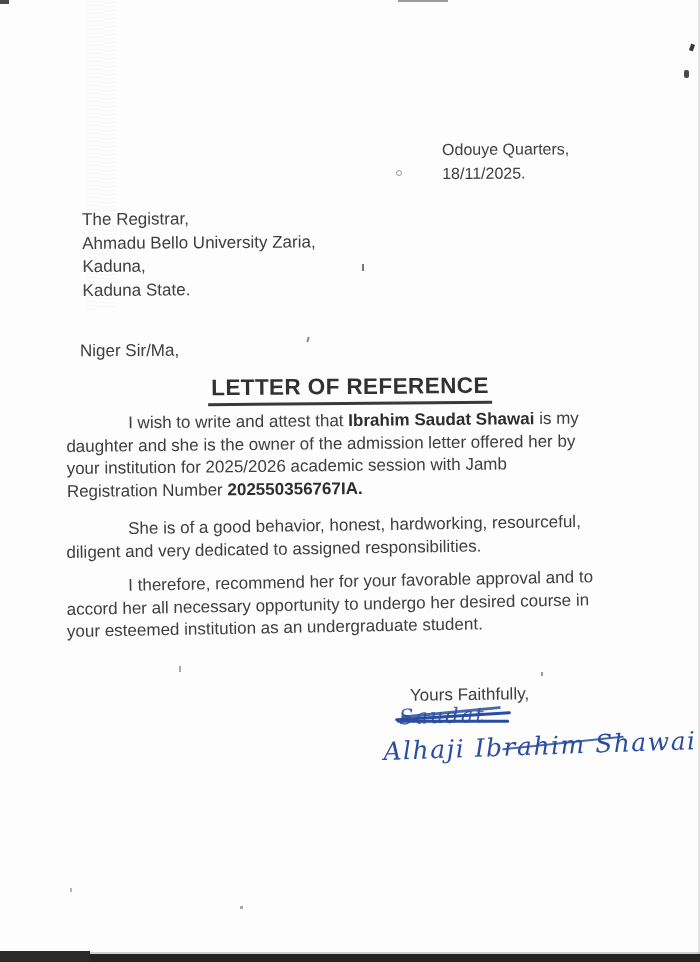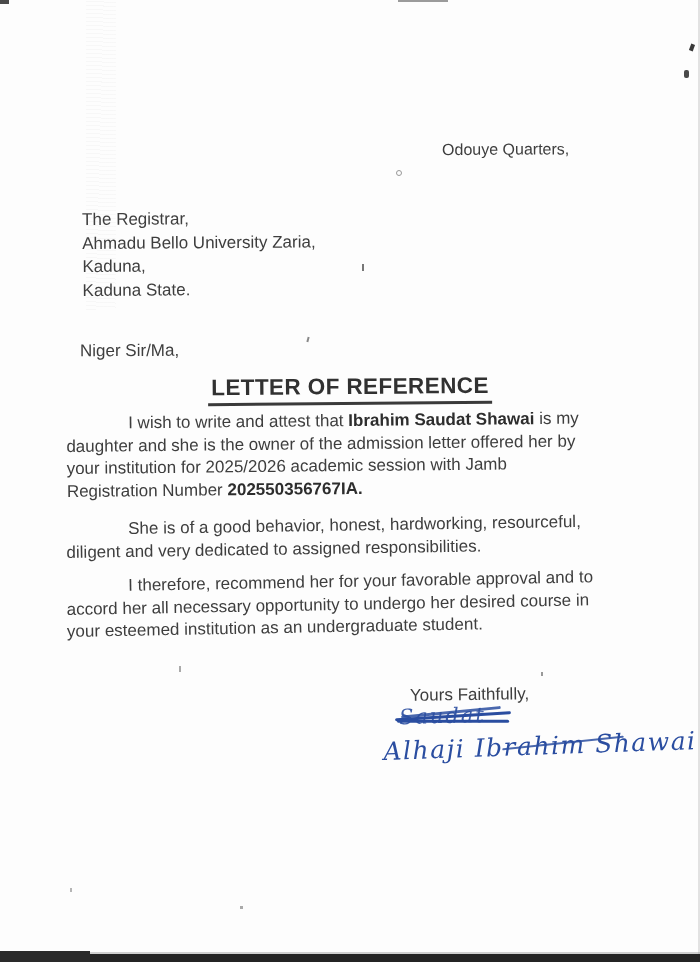--- a/index.html
+++ b/index.html
@@ -116,20 +116,21 @@
   .bottom-band{left:0;bottom:0;width:100%;height:8px;background:#242424;}
   .bottom-band-left{left:0;bottom:0;width:90px;height:11px;background:#2a2a2a;}
 </style>
 </head>
 <body>
 
 <div class="page" style="--paper: #fdfdfd; --ink: #3e3e3e; --pen: #2a4da0;">
 
   <div class="sender">
     <div class="line">Odouye Quarters,</div>
+    <div class="line">18/11/2025.</div>
   </div>
 
   <div class="recipient">
     <div class="line">The Registrar,</div>
     <div class="line">Ahmadu Bello University Zaria,</div>
     <div class="line">Kaduna,</div>
     <div class="line">Kaduna State.</div>
   </div>
 
   <div class="salutation">Niger Sir/Ma,</div>

